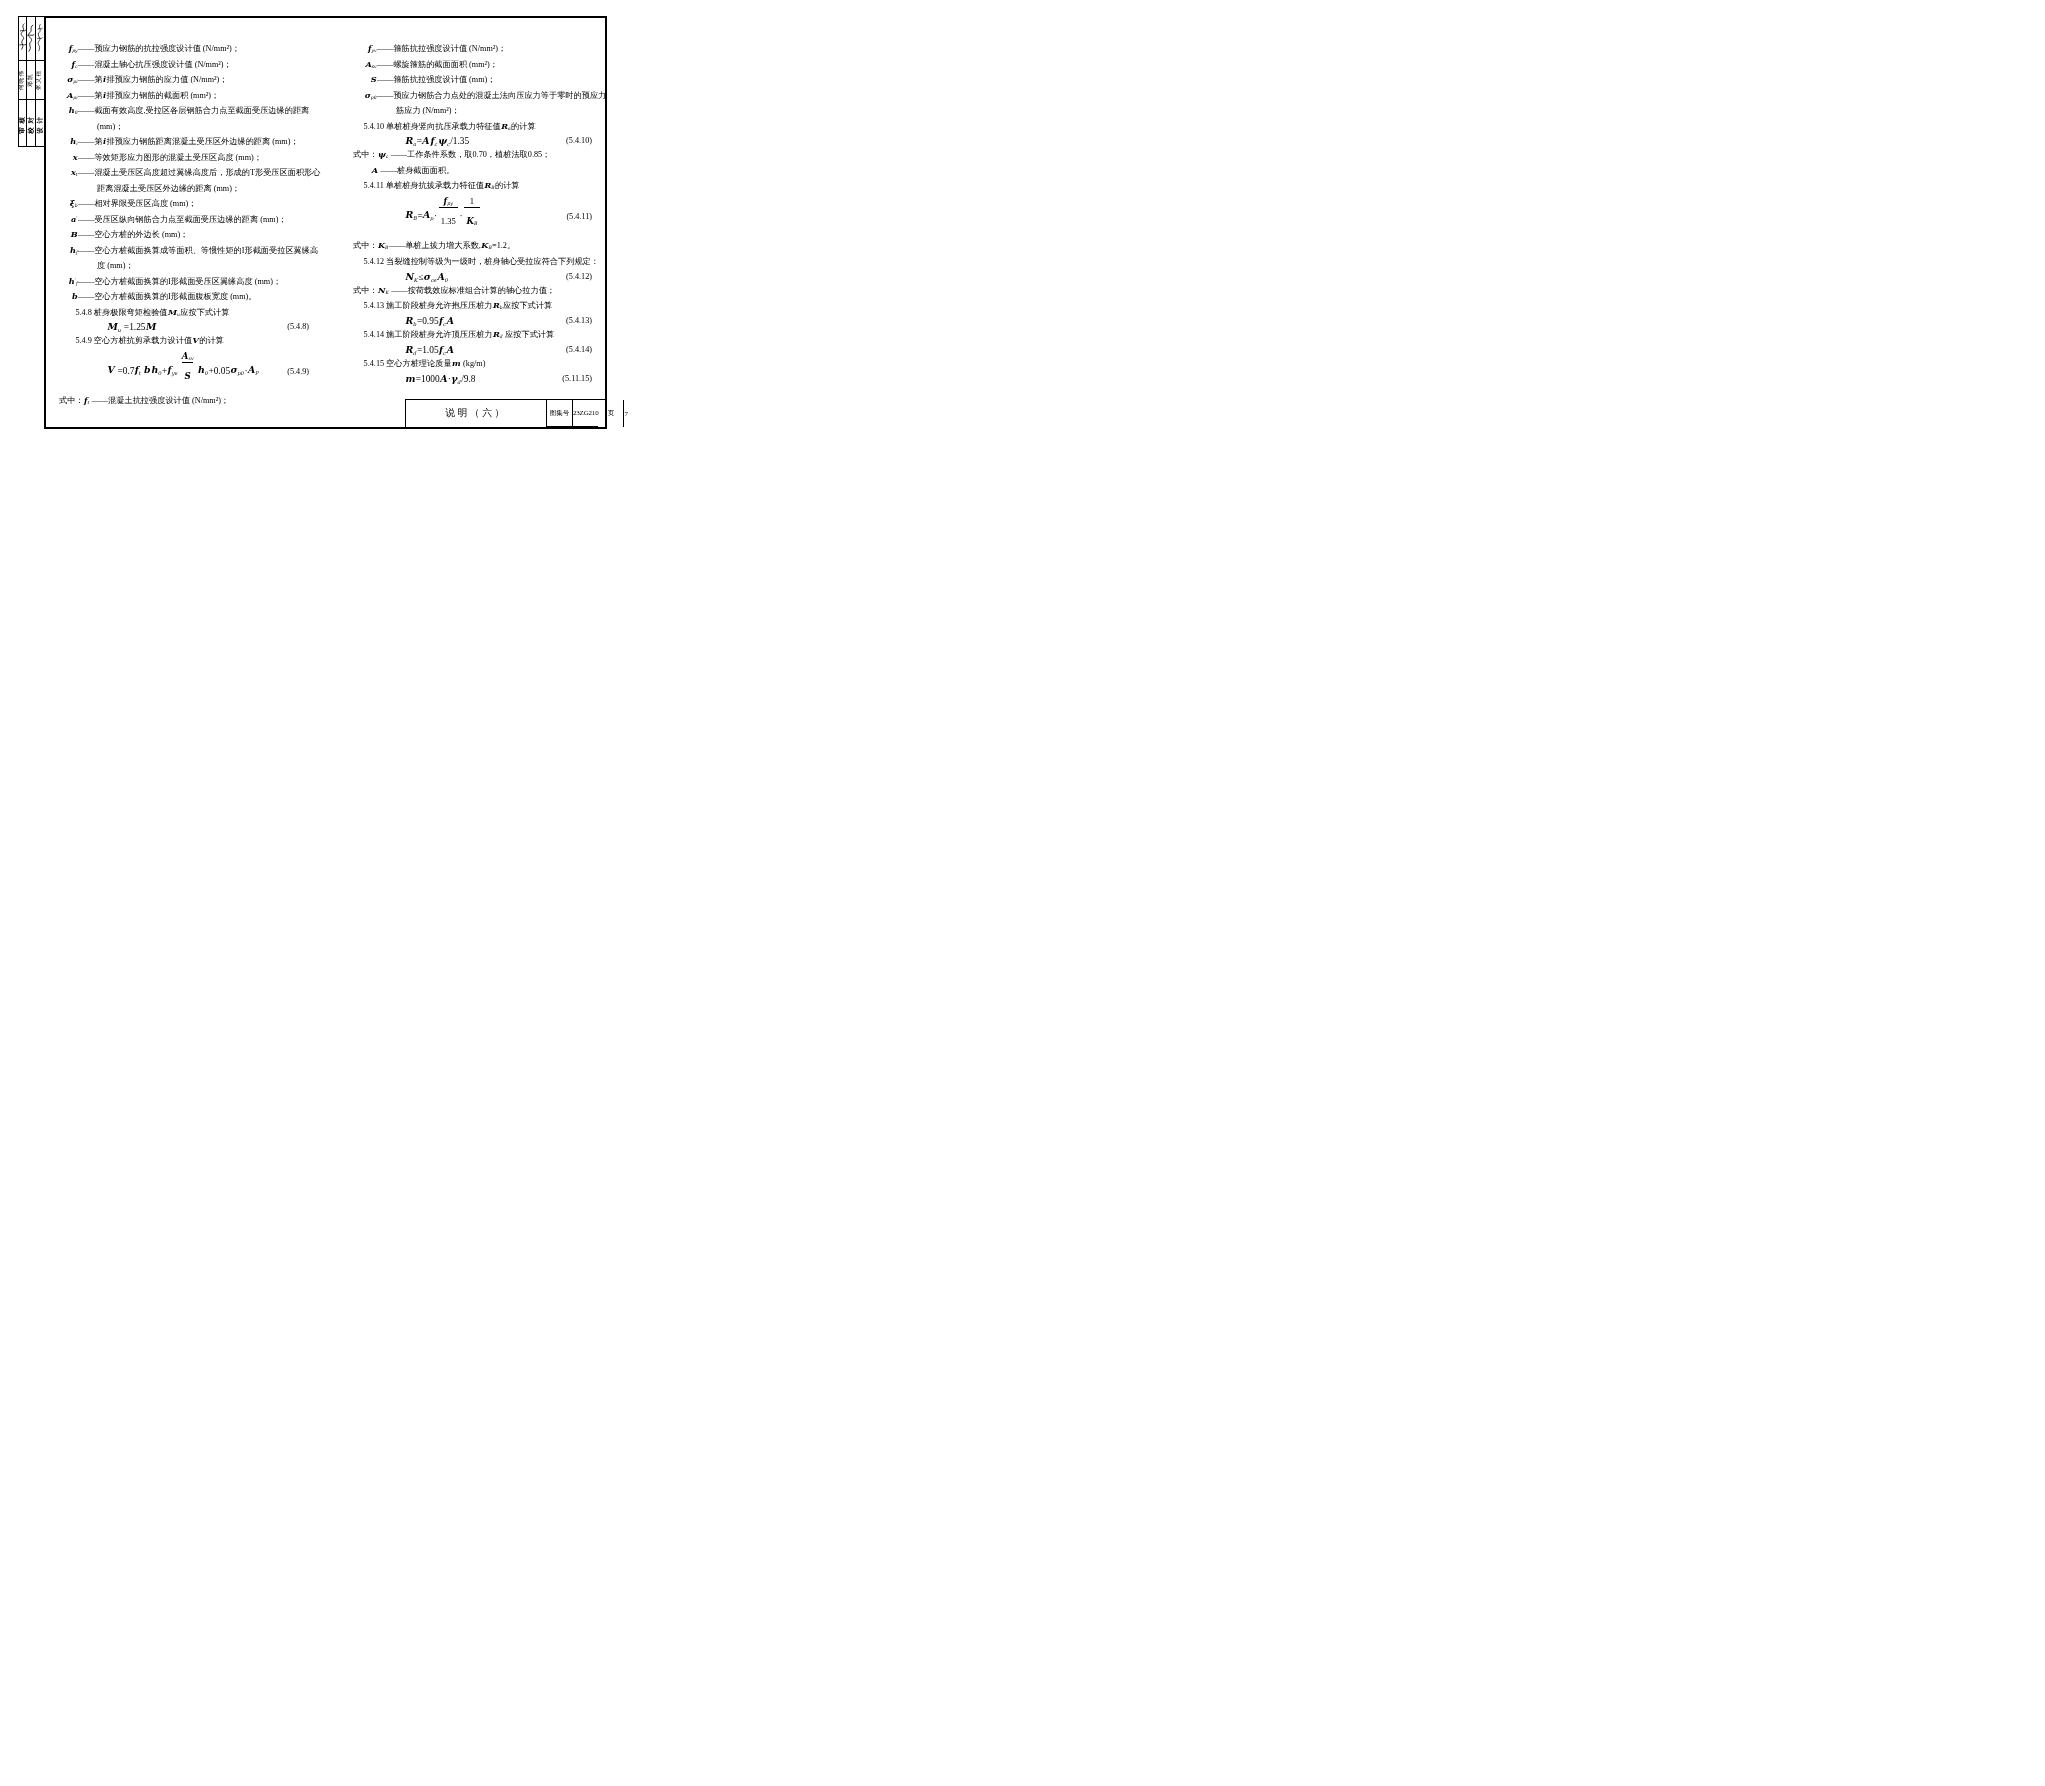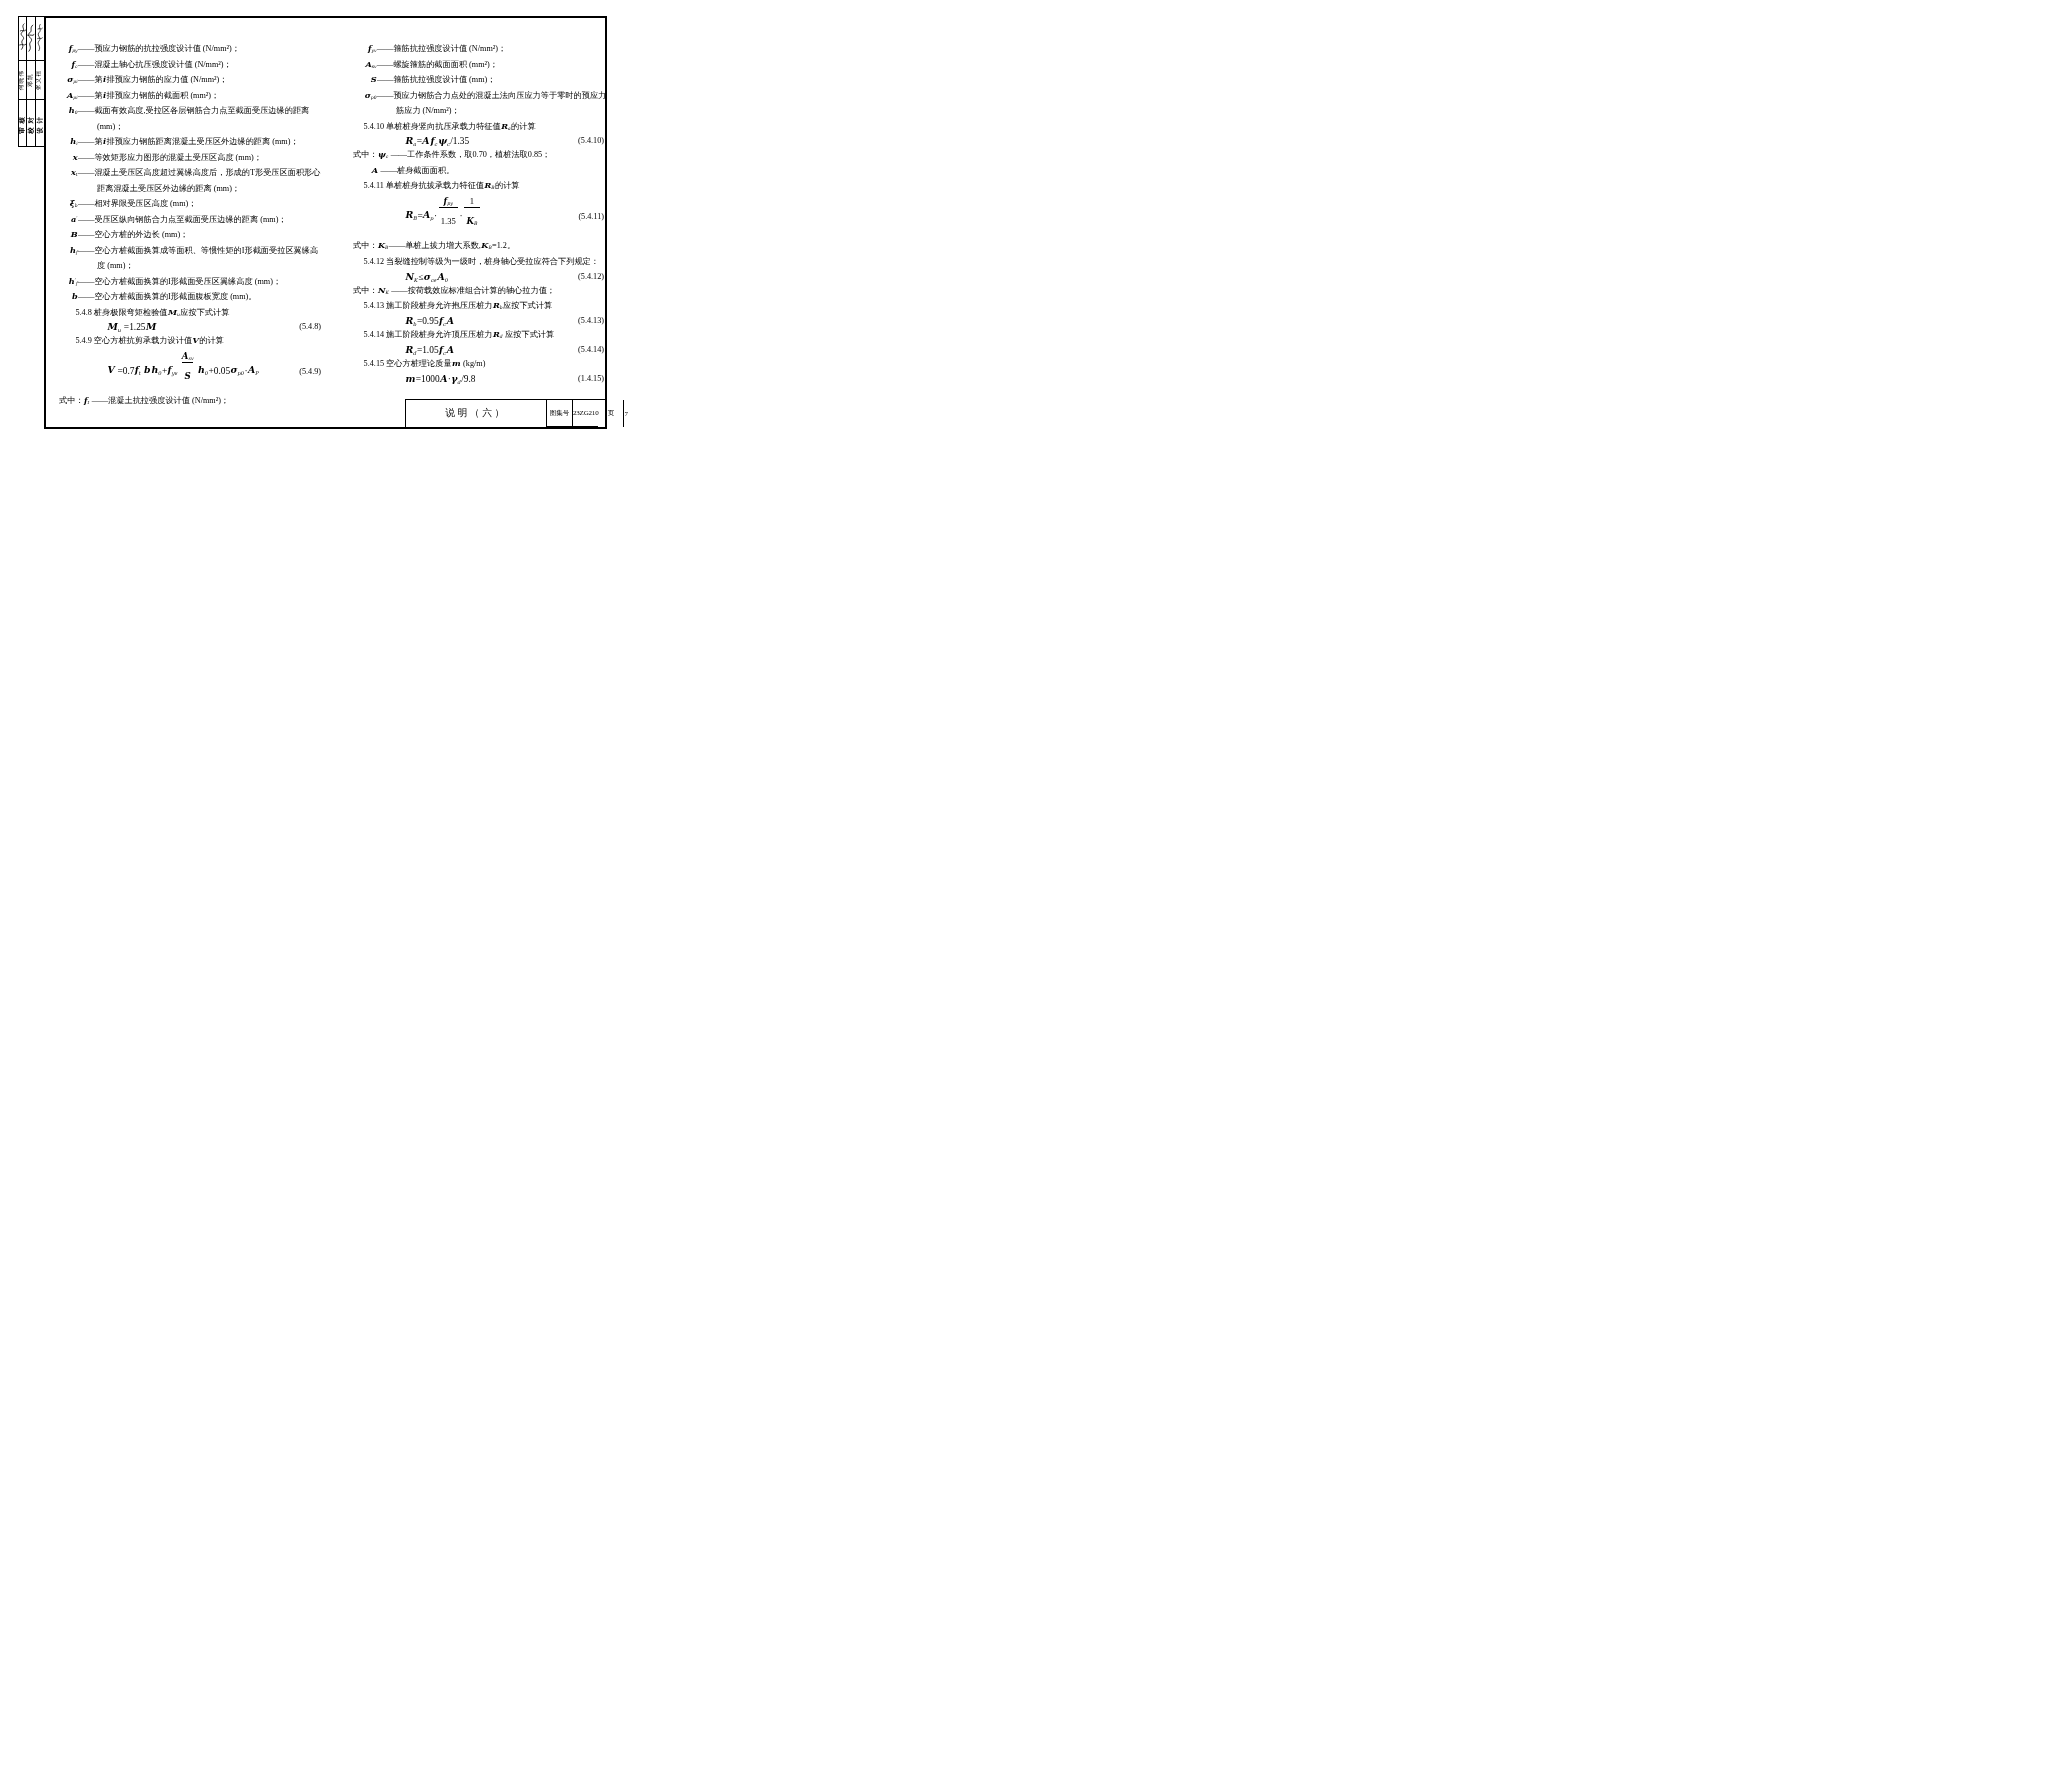--- a/index.html
+++ b/index.html
@@ -35,21 +35,21 @@
   .col-right .def .desc{max-width:221px;}
   .clause{padding-left:16.4px;}
   .col-right .clause{padding-left:10.6px;}
   .note{padding-left:0;}
   .indent{padding-left:18.4px;}
 
   .formula{display:flex;align-items:center;font-size:9.4px;margin:1.2px 0;}
   .formula.big{margin:2.9px 0;min-height:25px;}
   .fbody{display:inline-block;padding-left:48px;white-space:nowrap;}
   .col-right .fbody{padding-left:52px;}
-  .ftag{margin-left:auto;font-size:8.2px;padding-right:3px;white-space:nowrap;}
+  .ftag{margin-left:auto;font-size:8.2px;padding-right:15px;white-space:nowrap;}
 
   .mi{font-style:italic;font-weight:bold;font-family:"DejaVu Serif","Liberation Serif",serif;padding:0 0.4px;}
   sub{font-size:0.55em;line-height:0;vertical-align:-0.3em;font-weight:normal;}
   sup.pr{font-size:0.6em;line-height:0;vertical-align:0.45em;}
   .frac{display:inline-flex;flex-direction:column;align-items:center;vertical-align:middle;
         margin:0 1.6px;font-size:8.6px;line-height:1.15;}
   .frac .fn{display:block;padding:0 2px;}
   .frac .fd{display:block;border-top:0.8px solid #000;padding:9px 2px;}
 
   
@@ -232,21 +232,21 @@
           <span class="ftag">(5.4.13)</span>
         </div>
         <div class="line clause">5.4.14 施工阶段桩身允许顶压压桩力<span class="mi">R<sub>d</sub></span> 应按下式计算</div>
         <div class="formula">
           <span class="fbody"><span class="mi">R<sub>d</sub></span>=1.05<span class="mi">f<sub>c</sub></span><span class="mi">A</span></span>
           <span class="ftag">(5.4.14)</span>
         </div>
         <div class="line clause">5.4.15 空心方桩理论质量<span class="mi">m</span> (kg/m)</div>
         <div class="formula">
           <span class="fbody"><span class="mi">m</span>=1000<span class="mi">A</span>·<span class="mi">γ<sub>d</sub></span>/9.8</span>
-          <span class="ftag">(1.4.15)</span>
+          <span class="ftag">(5.11.15)</span>
         </div>
       </div>
 
     <div class="title-block">
       <div class="tb-title">说明（六）</div>
       <div class="tb-grid">
         <div class="tb-row first">
           <div class="tb-label">图集号</div>
           <div class="tb-value">23ZG210</div>
         </div>

